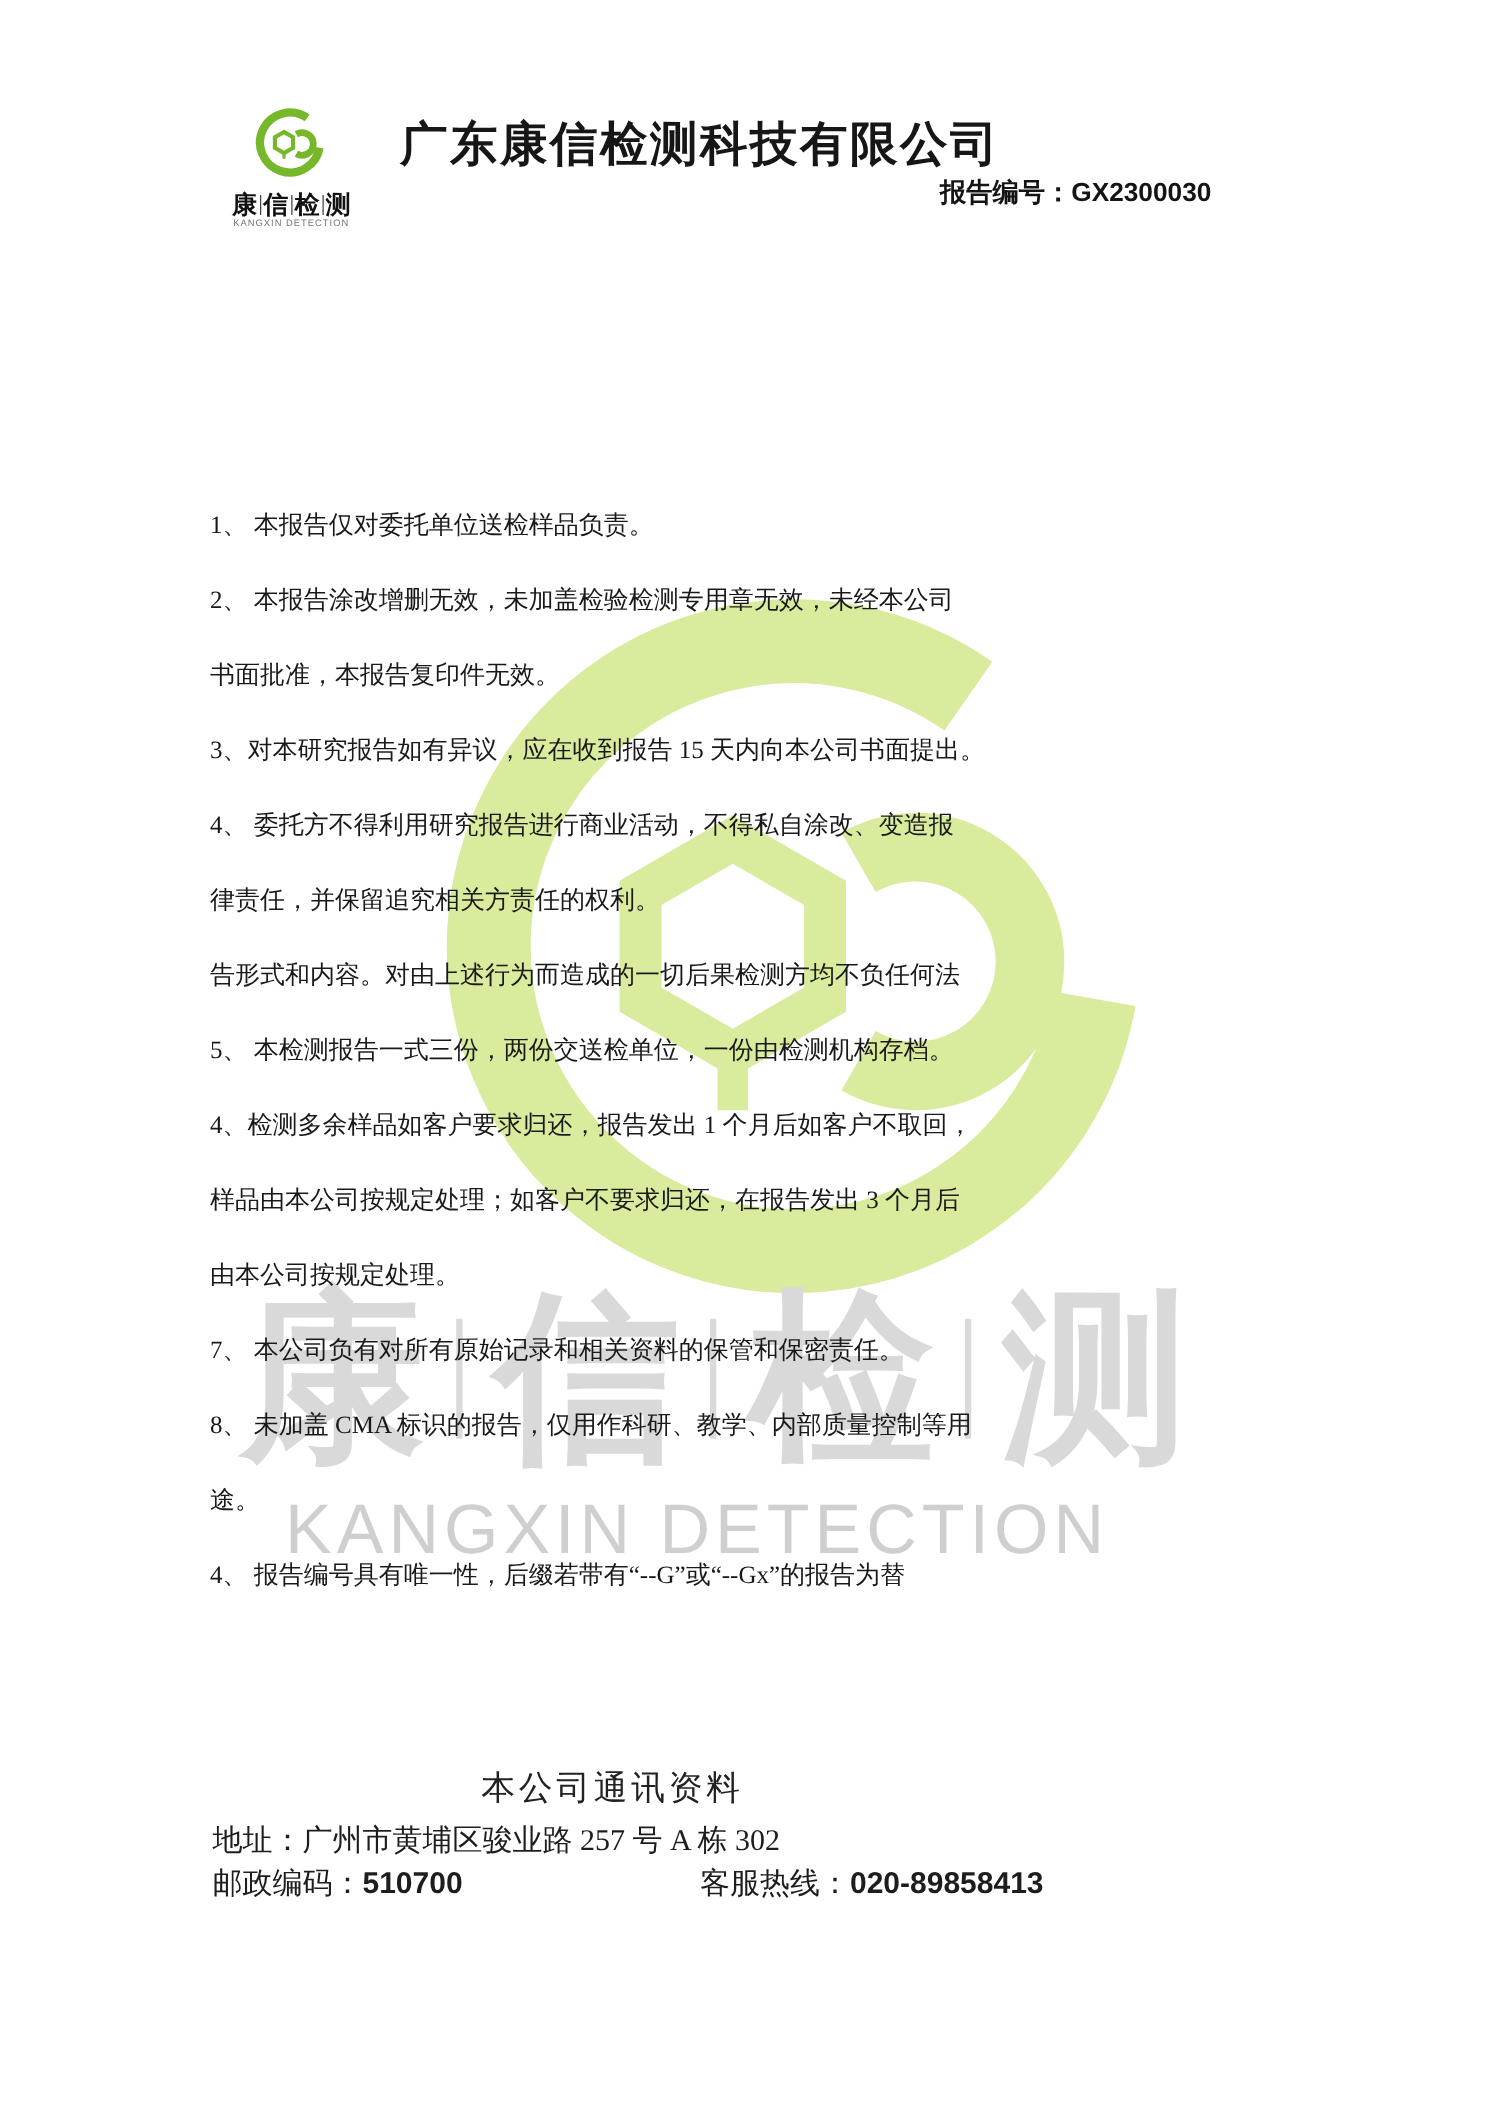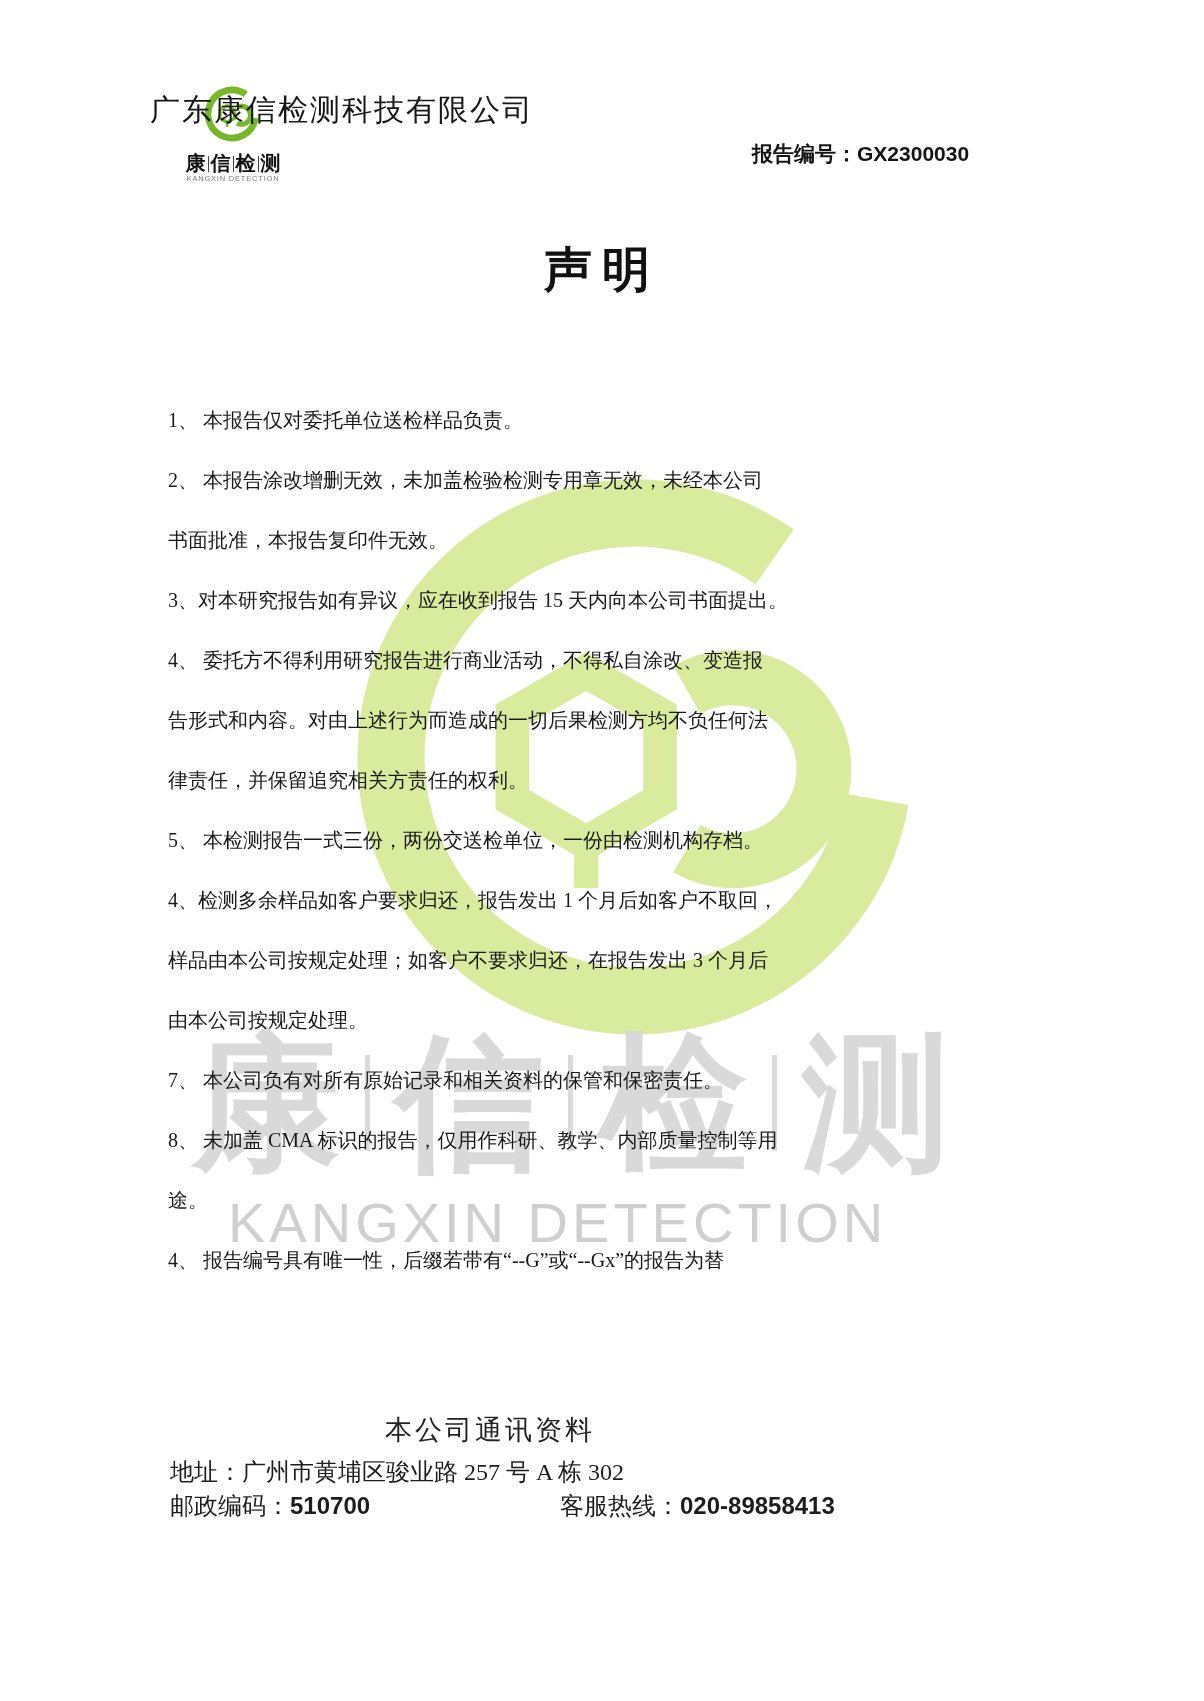--- a/index.html
+++ b/index.html
@@ -20,21 +20,21 @@
     font-family:"Liberation Serif","DejaVu Serif",serif;
   }
   .logo-cn .sep{width:1px;height:16px;background:#444;margin:0 2px;}
   .logo-en{
     position:absolute;left:176px;top:174px;width:114px;
     text-align:center;font-size:7.5px;letter-spacing:0.8px;color:#777;
     font-family:"Liberation Sans","DejaVu Sans",sans-serif;
   }
   .company-name{
     position:absolute;left:150px;top:90px;width:820px;
-    text-align:left;font-size:30px;font-weight:normal;color:#161616;
+    text-align:center;font-size:38px;font-weight:bold;color:#161616;
     letter-spacing:2px;
   }
   .report-no{
     position:absolute;left:752px;top:140px;width:300px;
     font-size:21px;font-weight:bold;color:#141414;
   }
   .report-no .val{font-family:"Liberation Sans","DejaVu Sans",sans-serif;font-weight:bold;}
   
   .doc-title{
     position:absolute;left:0;top:238px;width:1204px;
@@ -119,30 +119,29 @@
     <span>测</span>
   </div>
   <div class="logo-en">KANGXIN DETECTION</div>
 
   <div class="company-name">广东康信检测科技有限公司</div>
 
   <div class="report-no">
     <span>报告编号：</span><span class="val">GX2300030</span>
   </div>
 
-  <div class="doc-title">声明</div>
 
   <div class="statements">
     <div class="stmt-line">1、 本报告仅对委托单位送检样品负责。</div>
     <div class="stmt-line">2、 本报告涂改增删无效，未加盖检验检测专用章无效，未经本公司</div>
     <div class="stmt-line">书面批准，本报告复印件无效。</div>
     <div class="stmt-line">3、对本研究报告如有异议，应在收到报告 15 天内向本公司书面提出。</div>
     <div class="stmt-line">4、 委托方不得利用研究报告进行商业活动，不得私自涂改、变造报</div>
+    <div class="stmt-line">律责任，并保留追究相关方责任的权利。</div>
     <div class="stmt-line">告形式和内容。对由上述行为而造成的一切后果检测方均不负任何法</div>
-    <div class="stmt-line">律责任，并保留追究相关方责任的权利。</div>
     <div class="stmt-line">5、 本检测报告一式三份，两份交送检单位，一份由检测机构存档。</div>
     <div class="stmt-line">4、检测多余样品如客户要求归还，报告发出 1 个月后如客户不取回，</div>
     <div class="stmt-line">样品由本公司按规定处理；如客户不要求归还，在报告发出 3 个月后</div>
     <div class="stmt-line">由本公司按规定处理。</div>
     <div class="stmt-line">7、 本公司负有对所有原始记录和相关资料的保管和保密责任。</div>
     <div class="stmt-line">8、 未加盖 CMA 标识的报告，仅用作科研、教学、内部质量控制等用</div>
     <div class="stmt-line">途。</div>
     <div class="stmt-line">4、 报告编号具有唯一性，后缀若带有“--G”或“--Gx”的报告为替</div>
   </div>
 

